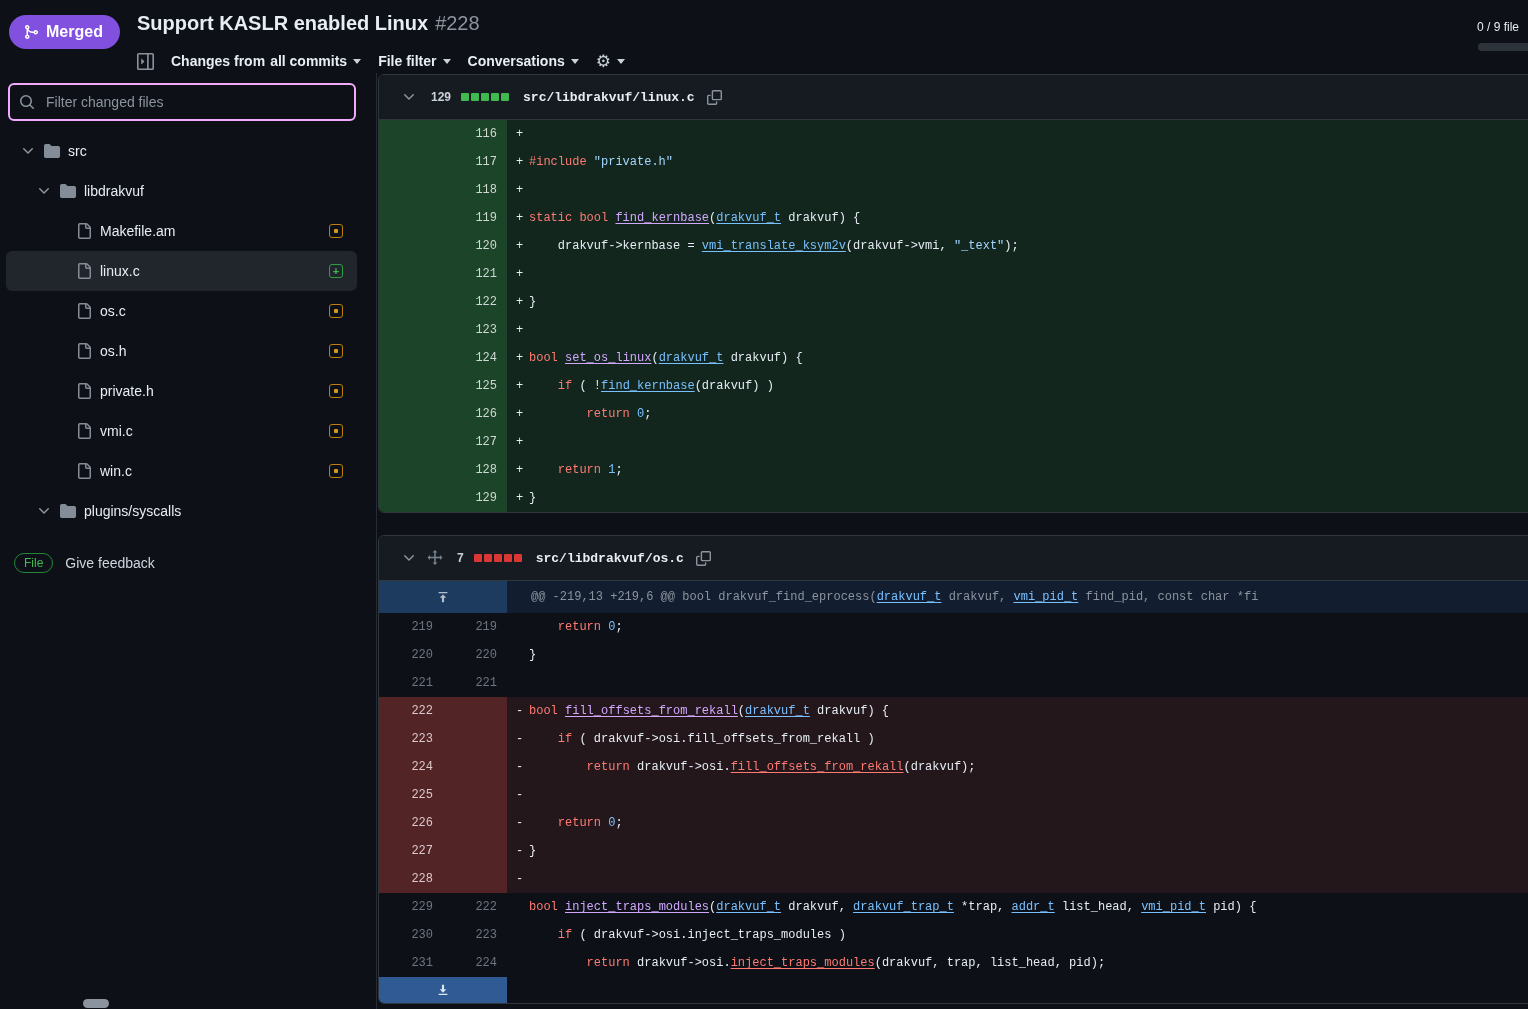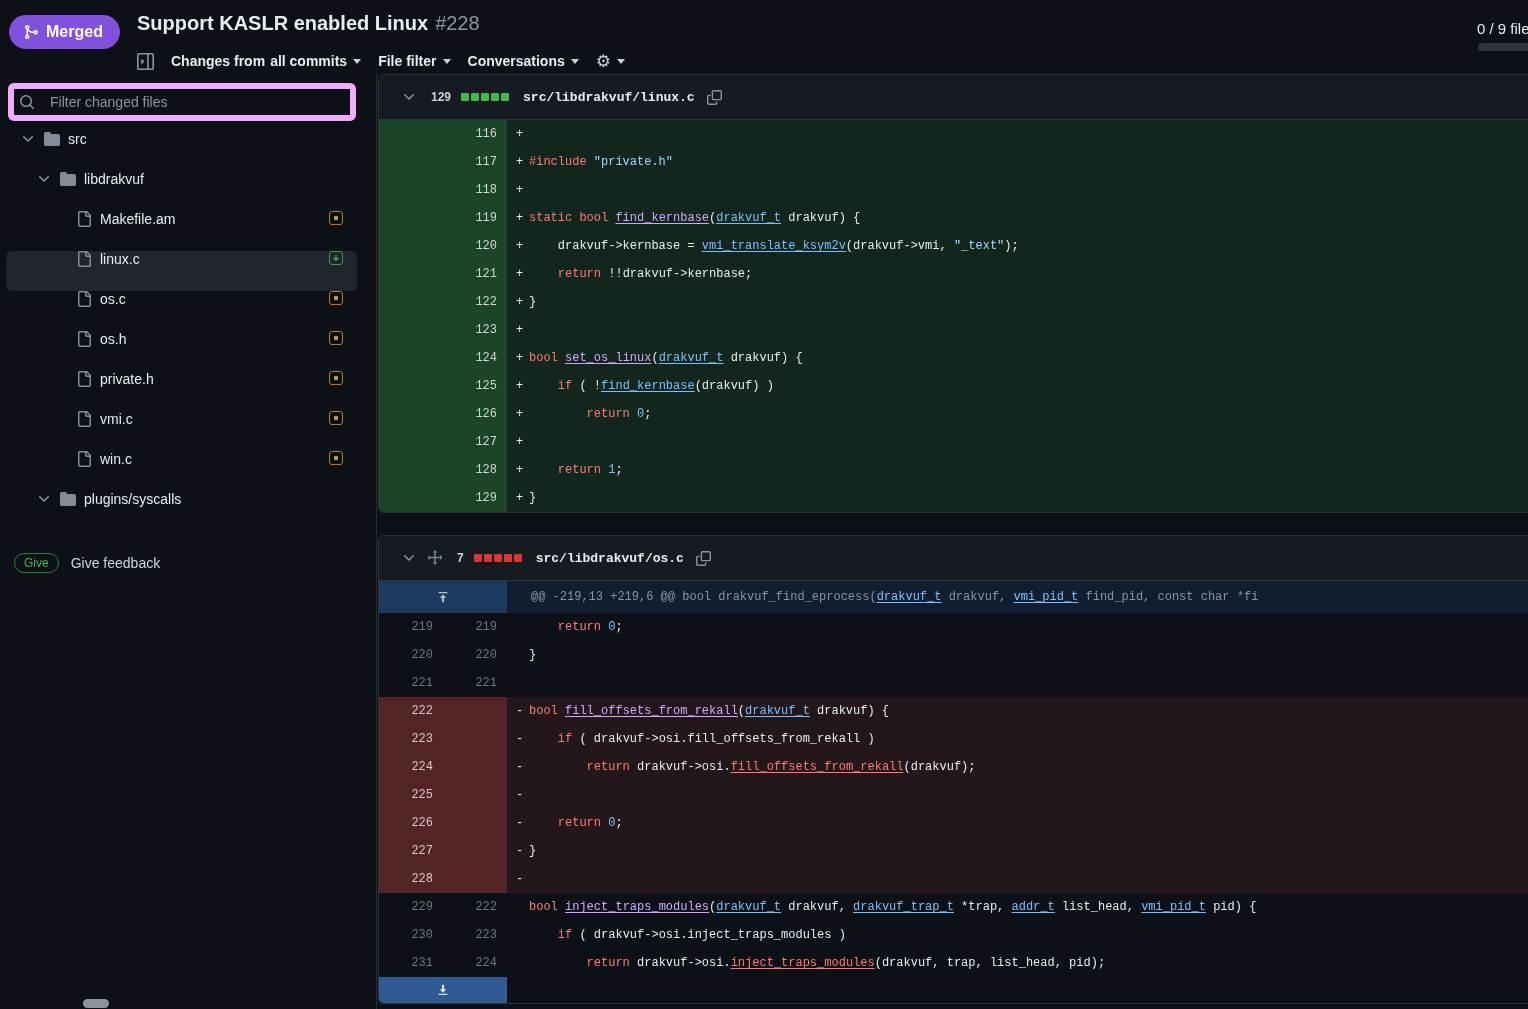--- a/index.html
+++ b/index.html
@@ -23,35 +23,35 @@
   .toolbar { display:flex; align-items:center; gap:17px; margin-top:14px; height:24px; }
   .iconbtn { background:none; border:0; padding:0; color:#8b949e; display:flex; align-items:center; cursor:pointer; }
   .menubtn {
     background:none; border:0; padding:0; cursor:pointer;
     color:#e6edf3; font-size:14px; font-weight:600; font-family:inherit;
     display:flex; align-items:center; white-space:nowrap;
   }
   .menubtn .bold { font-weight:700; margin-left:5px; }
   .caret { width:0; height:0; border:4px solid transparent; border-top:5px solid #c9d1d9; margin-left:6px; transform:translateY(2px); }
   .gearbtn { font-size:17px; color:#c9d1d9; }
-  .viewed-counter { position:absolute; left:1477px; top:20px; font-size:15px; color:#e6edf3; white-space:nowrap; }
+  .viewed-counter { position:absolute; left:1477px; top:20px; font-size:12px; color:#e6edf3; white-space:nowrap; }
   .viewed-bar { position:absolute; left:1478px; top:43px; width:62px; height:8px; border-radius:5px; background:#2d333b; }
   
   .content { display:flex; height:936px; }
   .sidebar { width:377px; flex:none; border-right:1px solid #272c33; padding-top:10px; position:relative; }
   .filterbox { margin:0 20px 10px 8px; position:relative; }
   .filterbox svg { position:absolute; left:11px; top:11px; }
   .filterbox input {
-    width:100%; height:38px; background:#0d1117; border:6px solid #f0abfc; border-radius:6px;
+    width:100%; height:38px; background:#0d1117; border:2px solid #f0abfc; border-radius:6px;
     color:#e6edf3; font-size:14px; padding:0 12px 0 36px; outline:none; font-family:inherit;
   }
   .filterbox input::placeholder { color:#8b949e; }
   .tree { margin-top:10px; }
   .tree-row {
-    display:flex; align-items:flex-start; gap:8px; height:40px;
+    display:flex; align-items:center; gap:8px; height:40px;
     margin:0 19px 0 6px; padding-right:14px; border-radius:6px;
     font-size:14px; color:#e6edf3; cursor:pointer; white-space:nowrap;
   }
   .tree-row.selected { background:rgba(177,186,196,0.12); }
   .indent0 { padding-left:14px; } .indent1 { padding-left:30px; } .indent2 { padding-left:46px; }
   .chev-spacer { width:16px; flex:none; }
   .tree-row svg { flex:none; }
   .status { margin-left:auto; width:14px; height:14px; flex:none; border-radius:3px; position:relative; }
   .st-mod { border:1.5px solid #bb8009; }
   .st-mod::after { content:""; position:absolute; inset:0; margin:auto; width:4px; height:4px; border-radius:1px; background:#d29922; }
@@ -231,21 +231,21 @@
           <svg width="16" height="16" viewBox="0 0 16 16" fill="#8b949e">
             <path d="M12.78 5.22a.75.75 0 0 1 0 1.06l-4.25 4.25a.75.75 0 0 1-1.06 0L3.22 6.28a.75.75 0 0 1 1.06-1.06L8 8.94l3.72-3.72a.75.75 0 0 1 1.06 0Z"></path>
           </svg>
           <svg width="16" height="16" viewBox="0 0 16 16" fill="#848d97">
             <path d="M1.75 1A1.75 1.75 0 0 0 0 2.75v10.5C0 14.216.784 15 1.75 15h12.5A1.75 1.75 0 0 0 16 13.25v-8.5A1.75 1.75 0 0 0 14.25 3H7.5a.25.25 0 0 1-.2-.1l-.9-1.2C6.07 1.26 5.55 1 5 1Z"></path>
           </svg>
           <span>plugins/syscalls</span>
         </div>
       </nav>
     <div class="feedback-row">
-      <span class="beta-pill">Give</span>
+      <span class="beta-pill">File</span>
       <a class="feedback-link">Give feedback</a>
     </div>
   </aside>
 
   <main class="diffpane">
     <section class="diff-card">
       <header class="file-header">
         <button class="iconbtn">
           <svg width="16" height="16" viewBox="0 0 16 16" fill="#8b949e">
               <path d="M12.78 5.22a.75.75 0 0 1 0 1.06l-4.25 4.25a.75.75 0 0 1-1.06 0L3.22 6.28a.75.75 0 0 1 1.06-1.06L8 8.94l3.72-3.72a.75.75 0 0 1 1.06 0Z"></path>
@@ -289,21 +289,21 @@
             <div class="codecell"><span class="sign">+</span><span class="codetext"><span class="tk-k">static bool</span><span> </span><span class="tk-fn">find_kernbase</span><span>(</span><span class="tk-ty">drakvuf_t</span><span> drakvuf) {</span></span></div>
           </div>
           <div class="drow add">
             <div class="num"></div>
             <div class="num">120</div>
             <div class="codecell"><span class="sign">+</span><span class="codetext"><span>    drakvuf-&gt;kernbase = </span><span class="tk-call">vmi_translate_ksym2v</span><span>(drakvuf-&gt;vmi, </span><span class="tk-s">"_text"</span><span>);</span></span></div>
           </div>
           <div class="drow add">
             <div class="num"></div>
             <div class="num">121</div>
-            <div class="codecell"><span class="sign">+</span><span class="codetext"><span>    </span><span class="tk-k">return</span><span> !!drakvuf-&gt;kernbase;</span></span></div>
+            <div class="codecell"><span class="sign">+</span></div>
           </div>
           <div class="drow add">
             <div class="num"></div>
             <div class="num">122</div>
             <div class="codecell"><span class="sign">+</span><span class="codetext"><span>}</span></span></div>
           </div>
           <div class="drow add">
             <div class="num"></div>
             <div class="num">123</div>
             <div class="codecell"><span class="sign">+</span><span class="codetext"></span></div>

